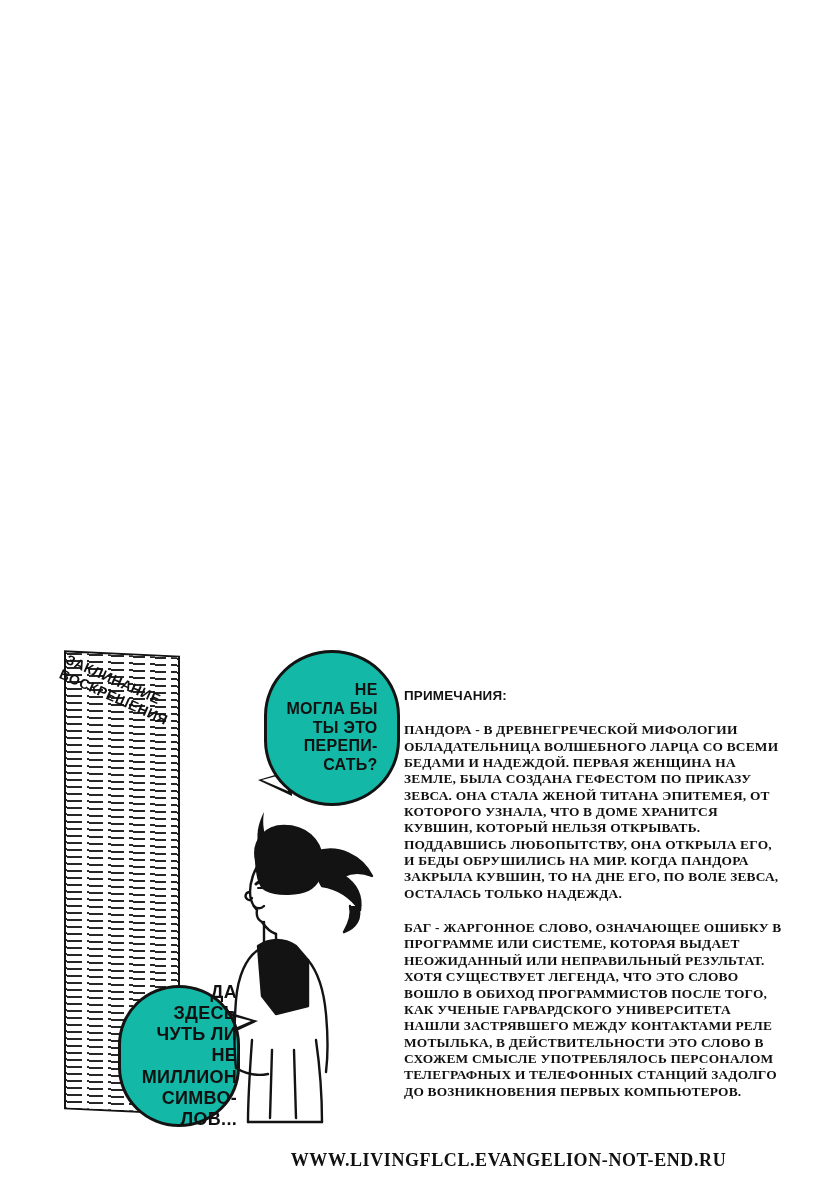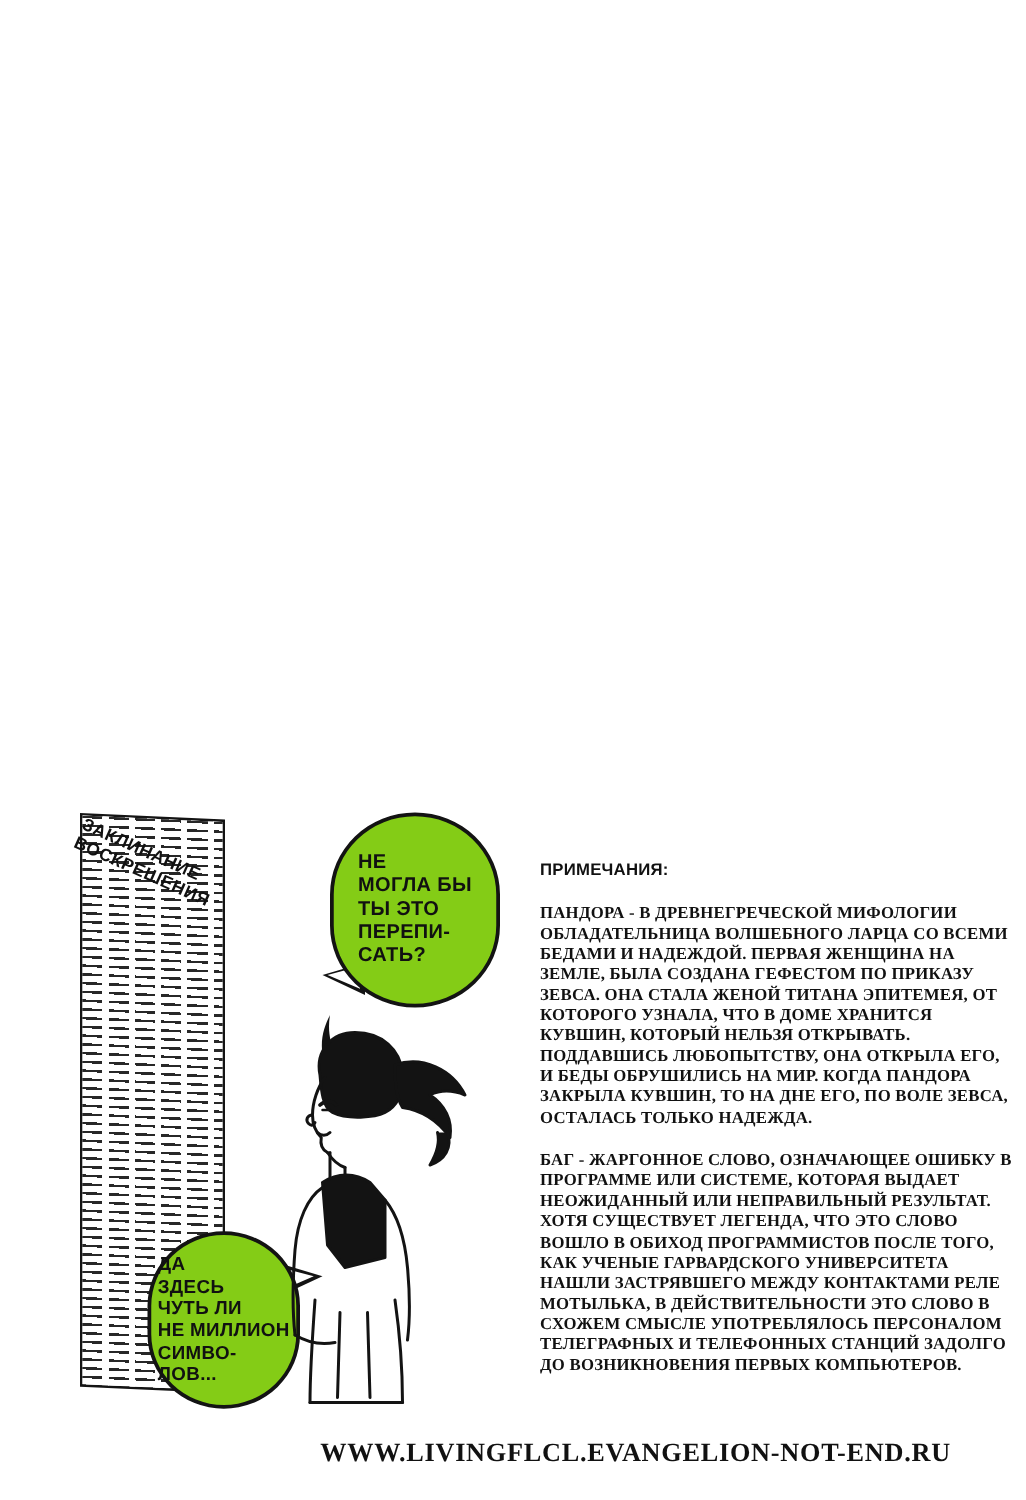--- a/index.html
+++ b/index.html
@@ -81,22 +81,22 @@
     text-transform: uppercase;
     color: #111;
     white-space: pre-line;
   }
 
   
   .balloon {
     position: absolute;
     border: 3px solid #131313;
     border-radius: 50% / 42%;
-    background: #84cc16;
-    text-align: left;
+    background: #14b8a6;
+    text-align: right;
     font-weight: 700;
     text-transform: uppercase;
     color: #111;
     display: flex;
     align-items: center;
     justify-content: center;
   }
   .balloon .btxt {
     white-space: pre-line;
     line-height: 1.18;
@@ -108,21 +108,21 @@
     top: 650px;
     width: 130px;
     height: 150px;
     font-size: 16px;
   }
   #balloon-bottom {
     left: 118px;
     top: 985px;
     width: 116px;
     height: 136px;
-    font-size: 15px;
+    font-size: 18px;
   }
 
   .tail {
     position: absolute;
     width: 0;
     height: 0;
   }
   #tail-top {
     left: 258px;
     top: 770px;
@@ -161,21 +161,21 @@
     position: absolute;
     left: 212px;
     top: 800px;
     width: 168px;
     height: 330px;
   }
 
   
   .notes {
     position: absolute;
-    left: 432px;
+    left: 404px;
     top: 688px;
     width: 378px;
     font-size: 13.4px;
     line-height: 1.22;
     font-weight: 700;
     text-transform: uppercase;
     letter-spacing: 0.2px;
     color: #111;
   }
   .notes .heading {
@@ -188,21 +188,21 @@
 
   
   .footer-url {
     position: absolute;
     left: 0;
     right: 0;
     top: 1150px;
     text-align: center;
     padding-right: 24px;
     font-family: "Liberation Serif", serif;
-    font-size: 21px;
+    font-size: 18px;
     font-weight: 700;
     letter-spacing: 0.6px;
     color: #111;
     text-transform: uppercase;
   }
   .footer-url .inner {
     display: inline-block;
     padding-left: 220px;
   }
 </style>

